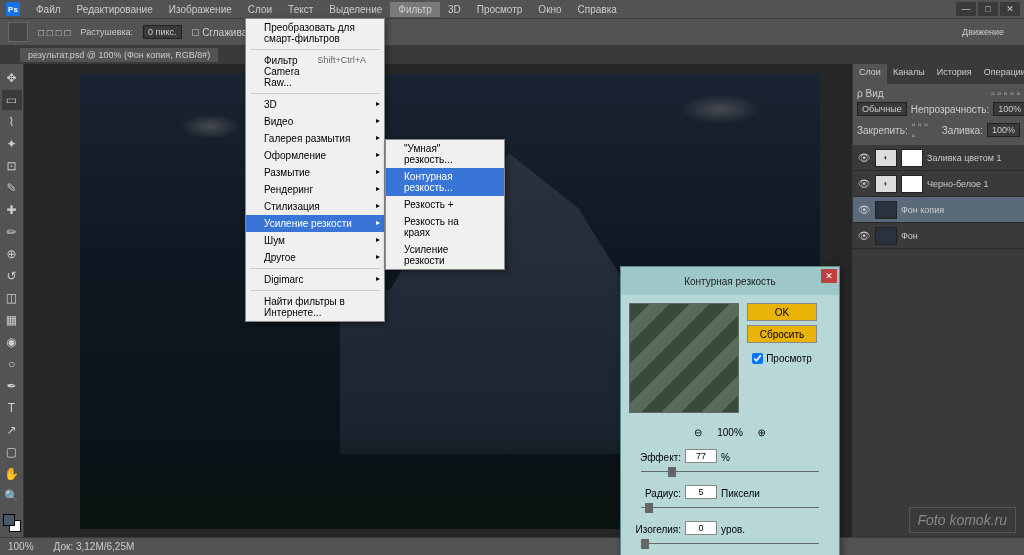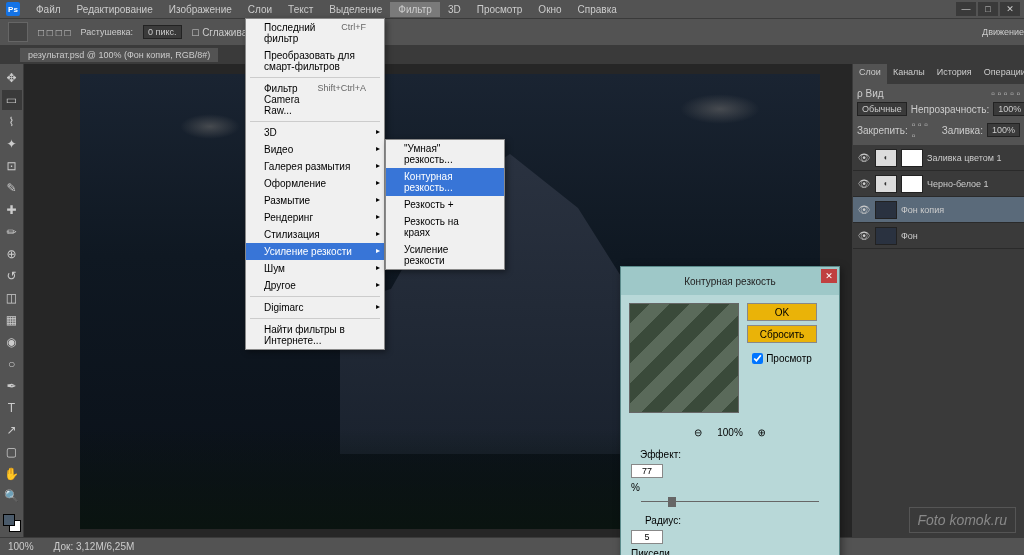--- a/index.html
+++ b/index.html
@@ -7,21 +7,21 @@
 .menubar { background: #535353; height: 18px; display: flex; align-items: center; padding: 0 6px; color: #ccc; }
 .app-icon { width: 14px; height: 14px; background: #1473e6; border-radius: 2px; margin-right: 8px; display: flex; align-items: center; justify-content: center; color: #fff; font-weight: bold; font-size: 8px; }
 .menu-item { padding: 2px 8px; cursor: default; }
 .menu-item.active { background: #7a7a7a; }
 .win-controls { position: absolute; right: 4px; top: 2px; display: flex; gap: 2px; }
 .win-btn { width: 20px; height: 14px; background: #3a3a3a; color: #ccc; display: flex; align-items: center; justify-content: center; font-size: 9px; }
 .optbar { height: 28px; background: #535353; border-top: 1px solid #3a3a3a; border-bottom: 1px solid #3a3a3a; display: flex; align-items: center; padding: 0 8px; color: #ccc; gap: 10px; }
 .opt-icon { width: 20px; height: 20px; border: 1px solid #666; background: #444; }
 .opt-sel { background: #3a3a3a; padding: 1px 4px; border: 1px solid #222; font-size: 9px; }
 .opt-lbl { font-size: 9px; }
-.opt-right { position: absolute; right: 0; }
+.opt-right { position: absolute; right: 20px; }
 .tabbar { height: 18px; background: #3a3a3a; display: flex; align-items: center; padding-left: 20px; color: #ccc; }
 .doc-tab { background: #535353; padding: 2px 8px; font-size: 9px; }
 .workspace { position: absolute; top: 64px; left: 0; right: 0; bottom: 18px; display: flex; }
 .toolbox { width: 24px; background: #535353; display: flex; flex-direction: column; align-items: center; padding-top: 4px; gap: 2px; border-right: 1px solid #3a3a3a; }
 .tool { width: 20px; height: 20px; display: flex; align-items: center; justify-content: center; color: #ccc; font-size: 12px; cursor: default; }
 .tool.sel { background: #3a3a3a; }
 .swatch { width: 18px; height: 18px; margin-top: 6px; position: relative; }
 .swatch .fg { position: absolute; width: 12px; height: 12px; background: #4a5a6a; border: 1px solid #000; top: 0; left: 0; }
 .swatch .bg { position: absolute; width: 12px; height: 12px; background: #fff; border: 1px solid #000; bottom: 0; right: 0; }
 .canvas-area { flex: 1; background: #262626; position: relative; overflow: hidden; }
@@ -58,21 +58,21 @@
 .dlg-close { position: absolute; right: 2px; top: 2px; width: 16px; height: 14px; background: #c04040; color: #fff; display: flex; align-items: center; justify-content: center; font-size: 9px; }
 .dlg-body { padding: 8px; display: flex; gap: 8px; }
 .preview { width: 110px; height: 110px; background: #4a5a4a; border: 1px solid #666; background-image: linear-gradient(135deg, #3a4a3a 25%, #5a6a5a 25%, #5a6a5a 50%, #3a4a3a 50%, #3a4a3a 75%, #5a6a5a 75%); background-size: 40px 40px; }
 .dlg-btns { display: flex; flex-direction: column; gap: 4px; align-items: center; }
 .dlg-btn { width: 70px; height: 18px; background: #eab308; border: 1px solid #888; display: flex; align-items: center; justify-content: center; font-size: 10px; color: #000; }
 .dlg-chk { display: flex; align-items: center; gap: 3px; margin-top: 6px; font-size: 10px; }
 .dlg-chk input { width: 11px; height: 11px; }
 .zoom-ctl { display: flex; align-items: center; justify-content: center; gap: 12px; padding: 4px 0; font-size: 10px; }
 .zoom-btn { width: 14px; height: 14px; display: flex; align-items: center; justify-content: center; }
 .sliders { padding: 6px 10px; }
-.sl-row { display: flex; align-items: flex-start; gap: 4px; margin-bottom: 4px; font-size: 10px; flex-direction: column; }
+.sl-row { display: flex; align-items: flex-end; gap: 4px; margin-bottom: 4px; font-size: 10px; }
 .sl-row label { width: 50px; text-align: right; }
 .sl-row input[type=text] { width: 32px; height: 14px; border: 1px solid #888; text-align: center; font-size: 9px; }
 .sl-track { height: 10px; position: relative; margin: 0 10px 8px 10px; }
 .sl-track::before { content: ""; position: absolute; top: 4px; left: 0; right: 0; height: 1px; background: #666; }
 .sl-thumb { position: absolute; top: 0; width: 8px; height: 10px; background: #666; }
 .watermark { position: absolute; right: 8px; bottom: 22px; color: #888; font-size: 14px; font-style: italic; border: 1px solid #555; padding: 4px 8px; }
 </style>
 </head>
 <body>
 
@@ -195,24 +195,20 @@
       <div class="layer">
         <span class="eye">👁</span>
         <div class="thumb" style="background:#2a3240"></div>
         <span class="lname">Фон</span>
       </div>
     </div>
   </div>
 </div>
 
 <div class="dropdown">
-  <div class="dd-item">
-      <span>Последний фильтр</span>
-      <span class="dd-sc">Ctrl+F</span>
-    </div>
   <div class="dd-item">Преобразовать для смарт-фильтров</div>
   <div class="dd-sep"></div>
   <div class="dd-item">
       <span>Фильтр Camera Raw...</span>
       <span class="dd-sc">Shift+Ctrl+A</span>
     </div>
   <div class="dd-sep"></div>
   <div class="dd-item has-sub">3D</div>
   <div class="dd-item has-sub">Видео</div>
   <div class="dd-item has-sub">Галерея размытия</div>

